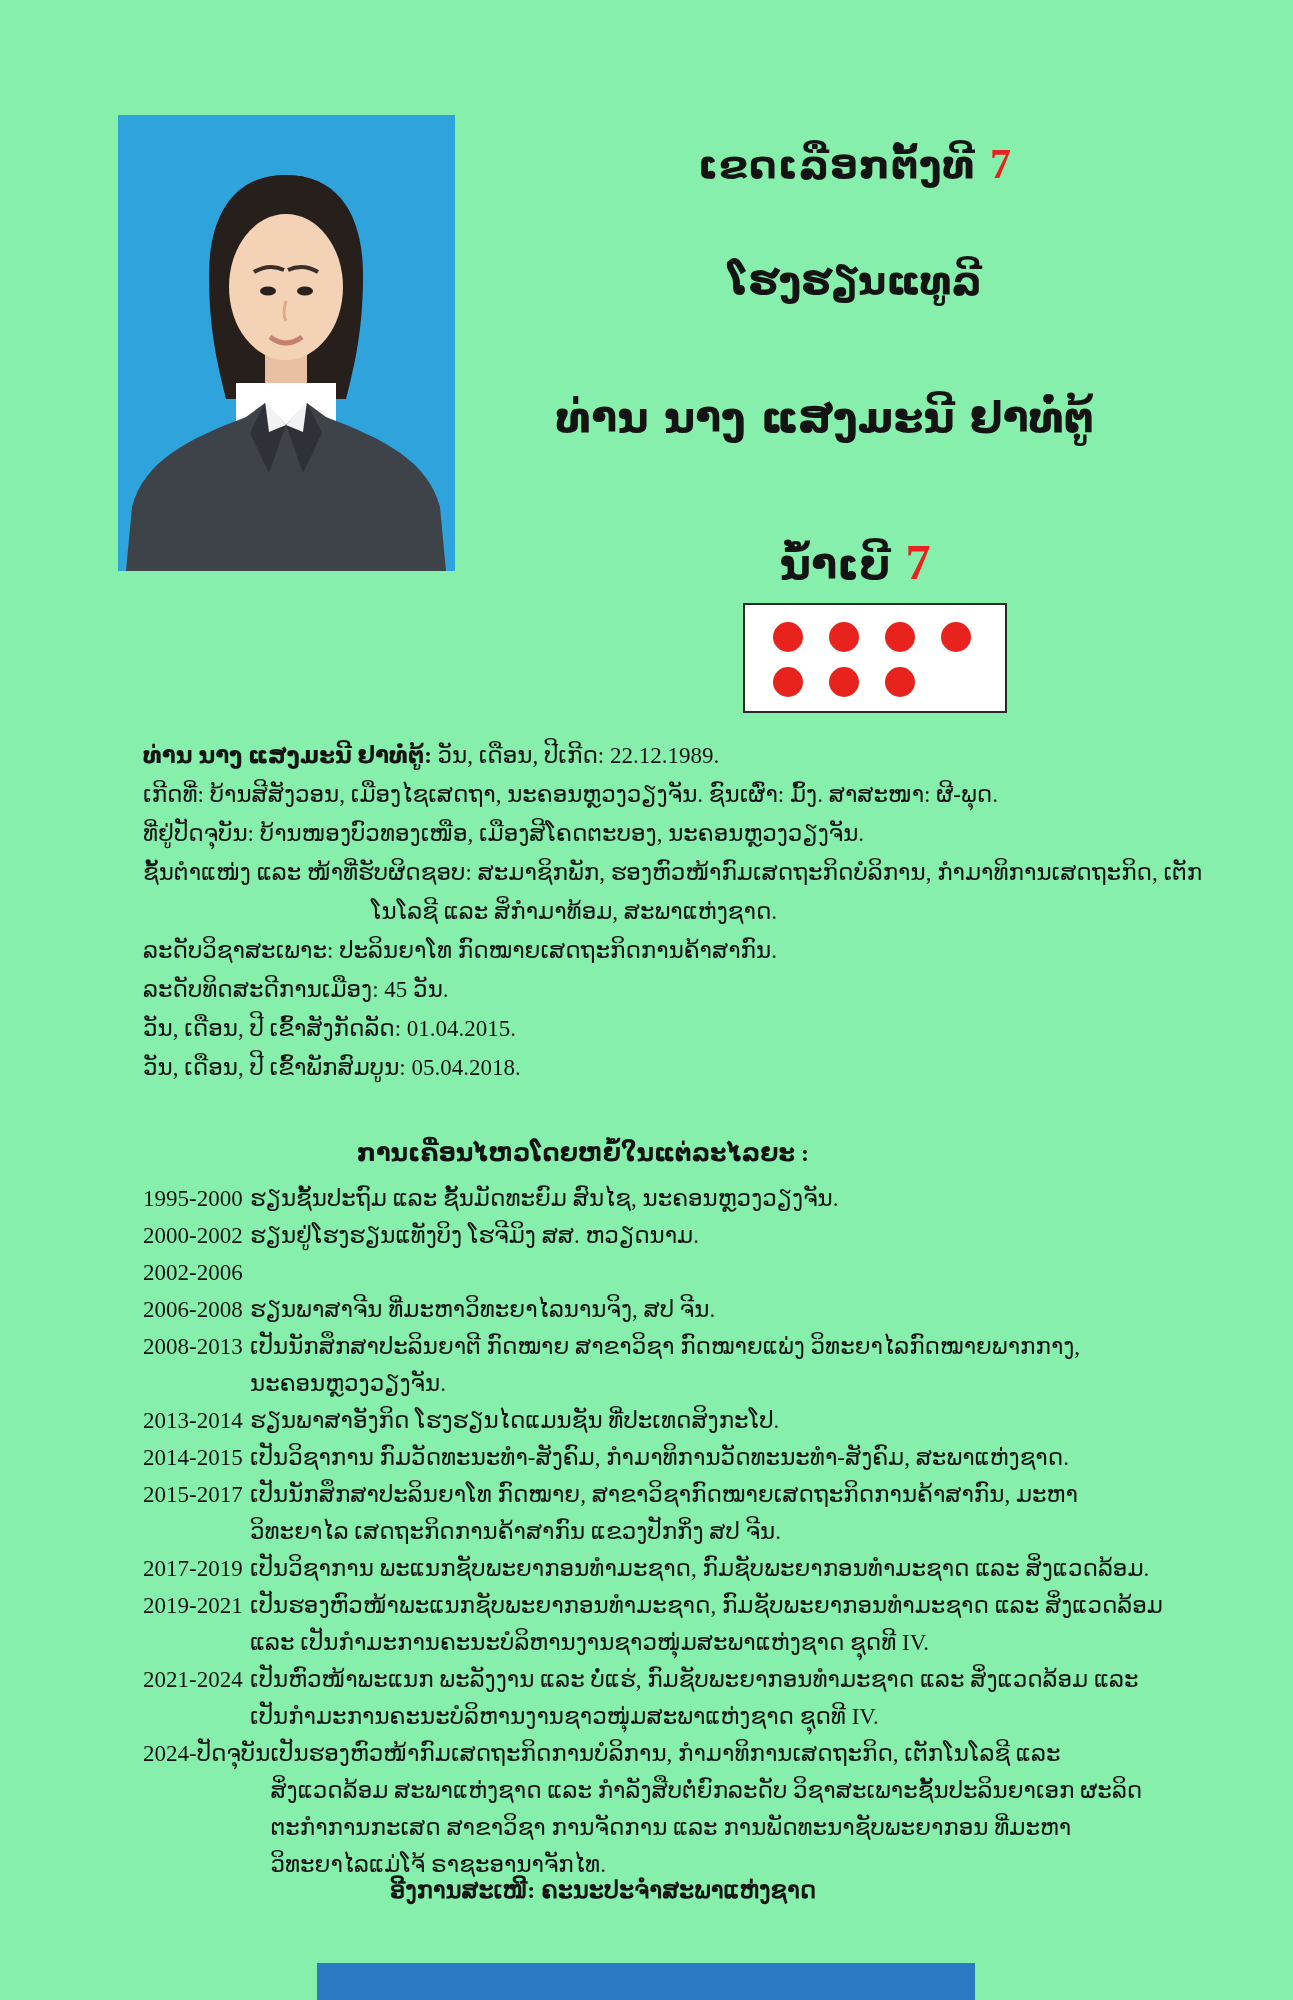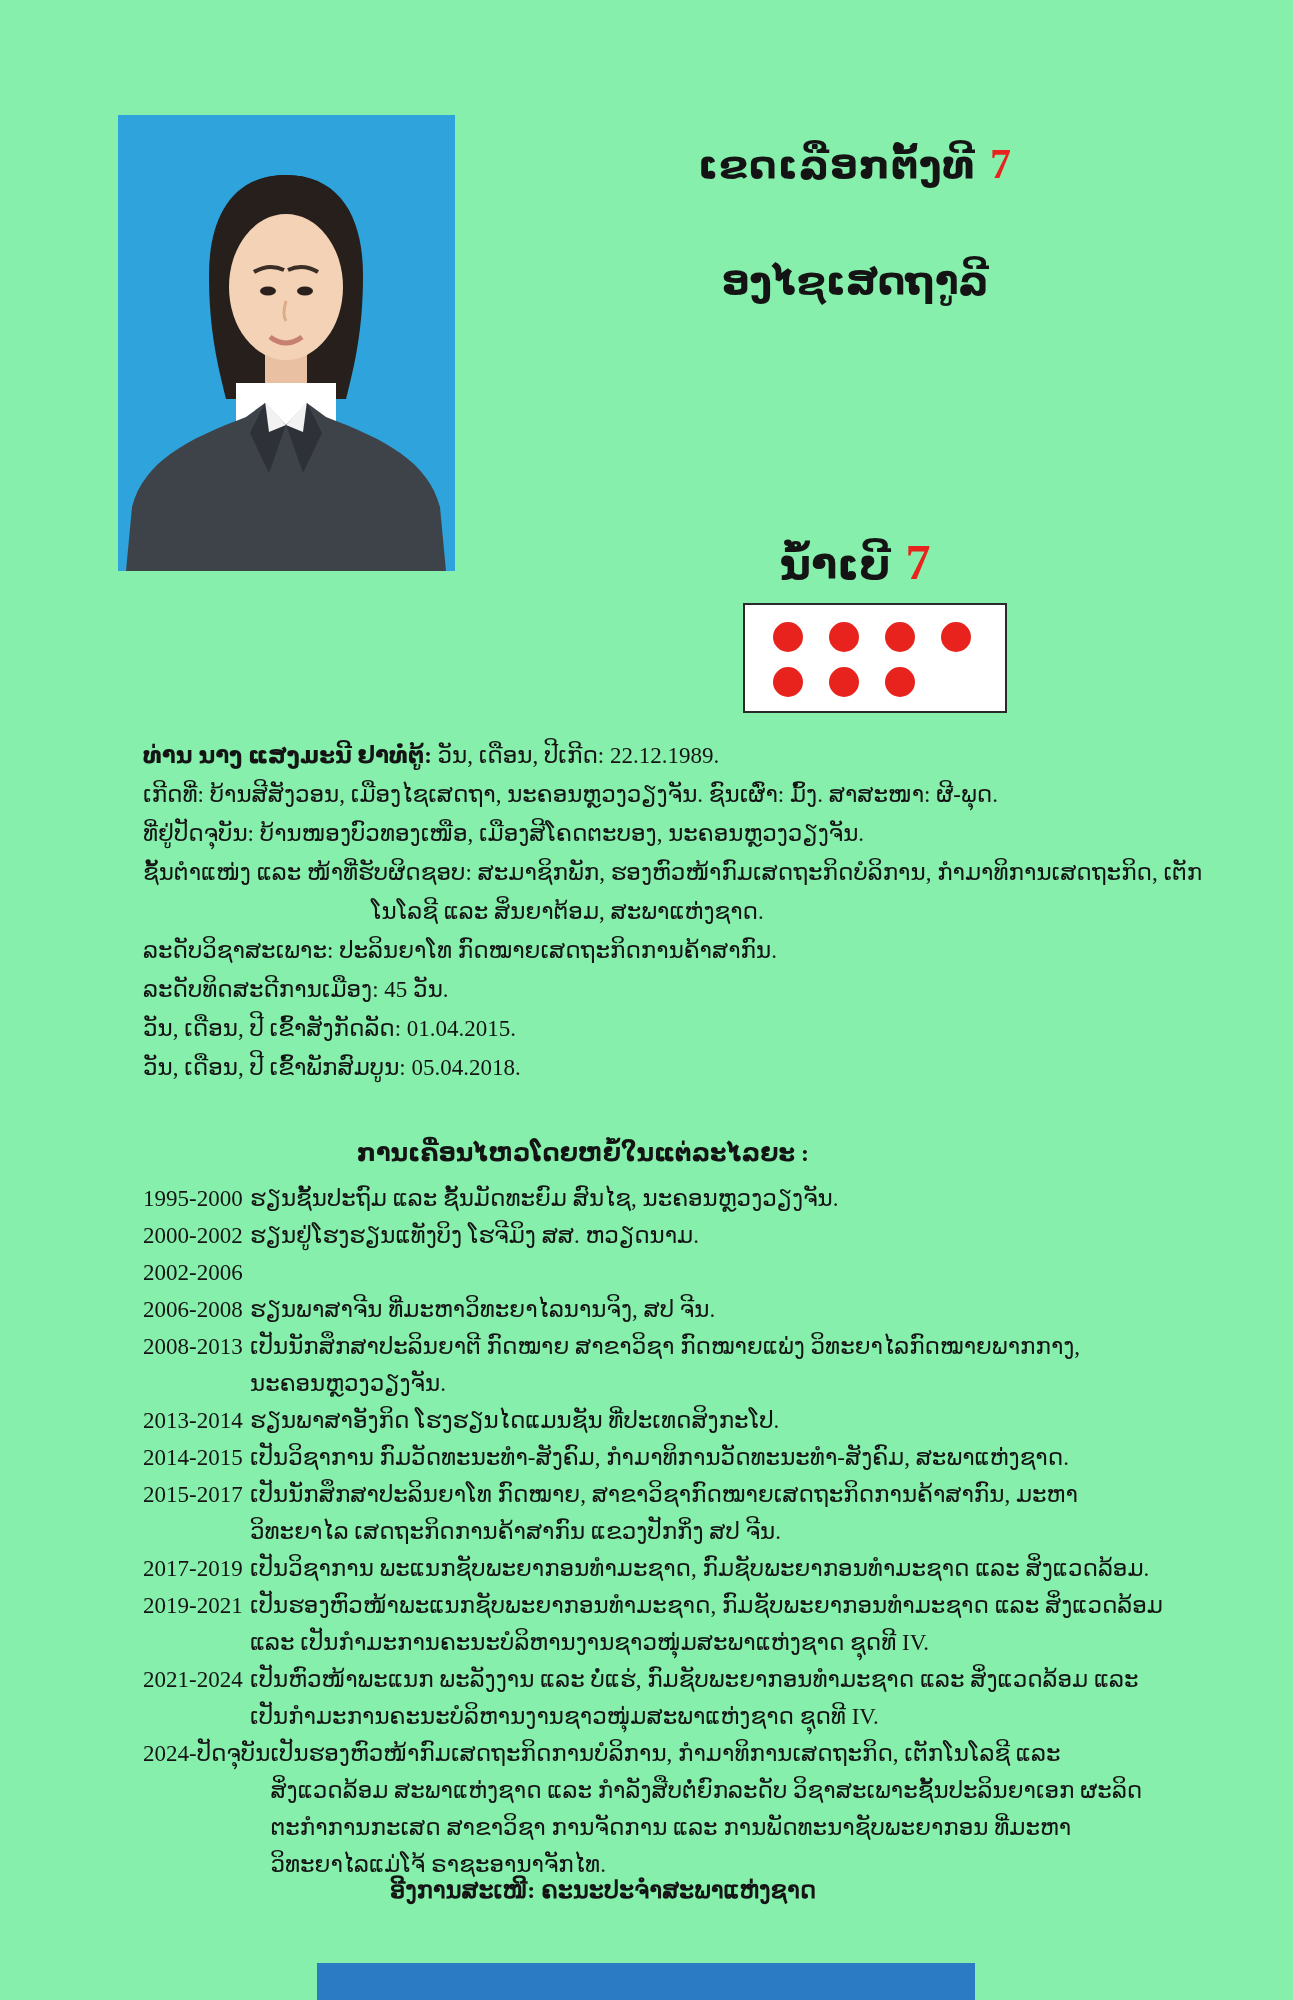--- a/index.html
+++ b/index.html
@@ -81,39 +81,40 @@
       <path d="M147 286 L168 310 L151 317 Z" fill="#f2f2f2"></path>
       <path d="M189 286 L168 310 L185 317 Z" fill="#f2f2f2"></path>
     </svg>
   </div>
 
   <div class="hdr district">
     <span>ເຂດເລືອກຕັ້ງທີ</span>
     <span class="red">7</span>
   </div>
 
-  <div class="hdr province">ອງໄຊເສດຖາູລີ</div>
+  <div class="hdr province">ໂຮງຮຽນແທູລີ</div>
 
+  <div class="hdr cand-name">ທ່ານ ນາງ ແສງມະນີ ຢາທໍ່ຕູ້</div>
 
   <div class="hdr ballot-line">
     <span>ນ້ຳເບີ</span>
     <span class="red">7</span>
   </div>
 
   <div class="dots-box">
       <div class="dot-row"><div class="dot" style="background: rgb(232, 35, 29);"></div><div class="dot" style="background: rgb(232, 35, 29);"></div><div class="dot" style="background: rgb(232, 35, 29);"></div><div class="dot" style="background: rgb(232, 35, 29);"></div></div>
       <div class="dot-row"><div class="dot" style="background: rgb(232, 35, 29);"></div><div class="dot" style="background: rgb(232, 35, 29);"></div><div class="dot" style="background: rgb(232, 35, 29);"></div></div>
     </div>
 
   <div class="bio">
       <div class="bio-line"><span class="b">ທ່ານ ນາງ ແສງມະນີ ຢາທໍ່ຕູ້:</span><span> ວັນ, ເດືອນ, ປີເກີດ: 22.12.1989.</span></div>
       <div class="bio-line"><span class="b"></span><span>ເກີດທີ່: ບ້ານສີສັງວອນ, ເມືອງໄຊເສດຖາ, ນະຄອນຫຼວງວຽງຈັນ. ຊົນເຜົ່າ: ມົ້ງ. ສາສະໜາ: ຜີ-ພຸດ.</span></div>
       <div class="bio-line"><span class="b"></span><span>ທີ່ຢູ່ປັດຈຸບັນ: ບ້ານໜອງບົວທອງເໜືອ, ເມືອງສີໂຄດຕະບອງ, ນະຄອນຫຼວງວຽງຈັນ.</span></div>
       <div class="bio-line"><span class="b"></span><span>ຊັ້ນຕຳແໜ່ງ ແລະ ໜ້າທີ່ຮັບຜິດຊອບ: ສະມາຊິກພັກ, ຮອງຫົວໜ້າກົມເສດຖະກິດບໍລິການ, ກຳມາທິການເສດຖະກິດ, ເຕັກ</span></div>
-      <div class="bio-line indent"><span class="b"></span><span>ໂນໂລຊີ ແລະ ສິ່ນຍາຕ້ອມ, ສະພາແຫ່ງຊາດ.</span></div>
+      <div class="bio-line indent"><span class="b"></span><span>ໂນໂລຊີ ແລະ ສິ່ກຳມາທ້ອມ, ສະພາແຫ່ງຊາດ.</span></div>
       <div class="bio-line"><span class="b"></span><span>ລະດັບວິຊາສະເພາະ: ປະລິນຍາໂທ ກົດໝາຍເສດຖະກິດການຄ້າສາກົນ.</span></div>
       <div class="bio-line"><span class="b"></span><span>ລະດັບທິດສະດີການເມືອງ: 45 ວັນ.</span></div>
       <div class="bio-line"><span class="b"></span><span>ວັນ, ເດືອນ, ປີ ເຂົ້າສັງກັດລັດ:  01.04.2015.</span></div>
       <div class="bio-line"><span class="b"></span><span>ວັນ, ເດືອນ, ປີ ເຂົ້າພັກສົມບູນ:  05.04.2018.</span></div>
     </div>
 
   <div class="tl-heading">ການເຄື່ອນໄຫວໂດຍຫຍໍ້ໃນແຕ່ລະໄລຍະ :</div>
 
   <div class="timeline">
       <div class="tl-row">

